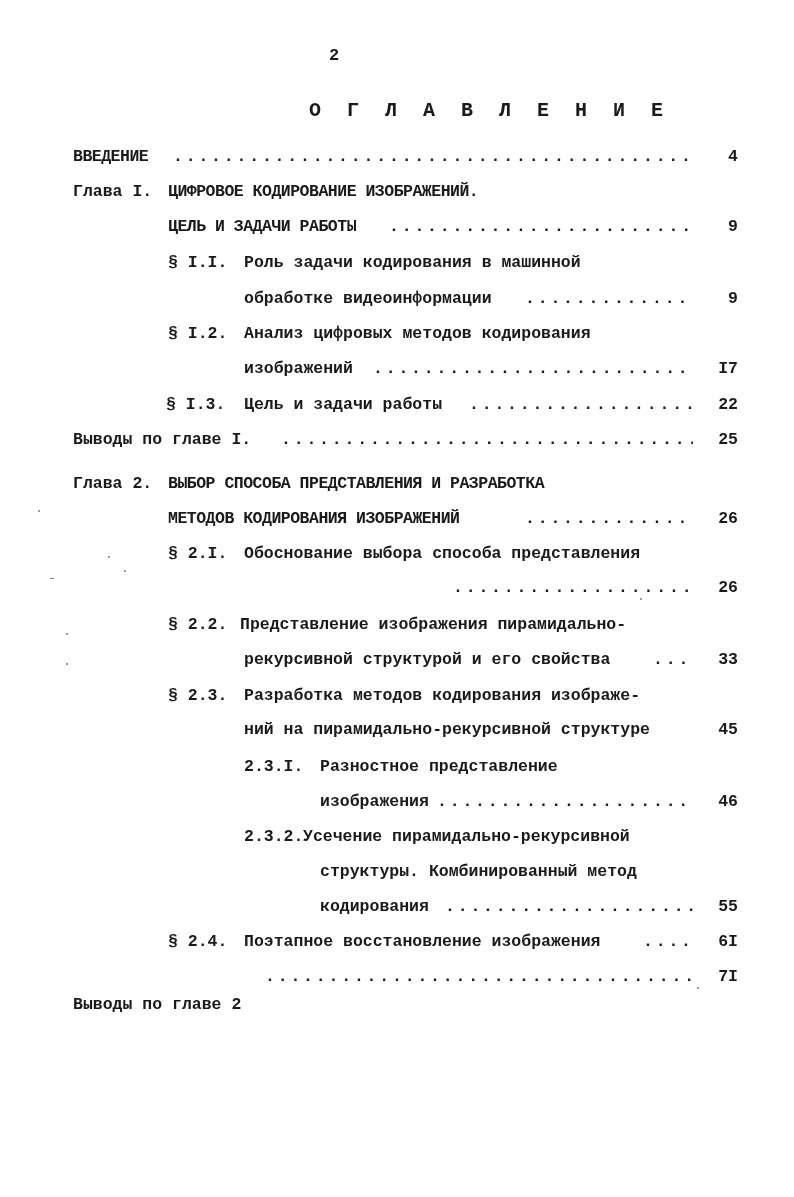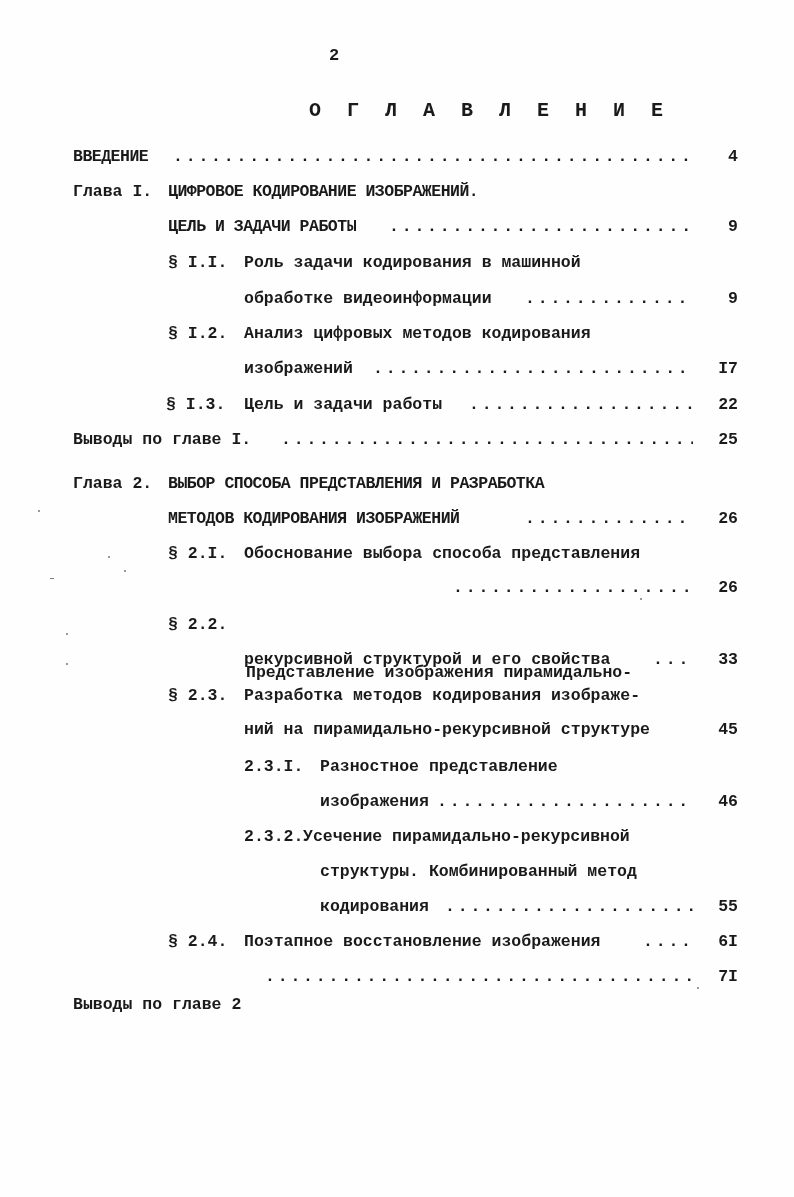--- a/index.html
+++ b/index.html
@@ -153,21 +153,21 @@
     <span class="prefix" style="left:95px;">§ 2.I.</span>
     <span class="text" style="left:171px;">Обоснование выбора способа представления</span>
   </div>
   <div class="line" style="top:576px; left:73px; width:665px;">
     <span class="leader" style="left:380px; width:240px;"></span>
     <span class="pg">26</span>
   </div>
 
   <div class="line" style="top:613px; left:73px; width:665px;">
     <span class="prefix" style="left:95px;">§ 2.2.</span>
-    <span class="text" style="left:173px;margin-top:48px;">Представление изображения пирамидально-</span>
+    <span class="text" style="left:167px;">Представление изображения пирамидально-</span>
   </div>
   <div class="line" style="top:648px; left:73px; width:665px;">
     <span class="text" style="left:171px;">рекурсивной структурой и его свойства</span>
     <span class="leader" style="left:580px; width:40px;"></span>
     <span class="pg">33</span>
   </div>
 
   <div class="line" style="top:684px; left:73px; width:665px;">
     <span class="prefix" style="left:95px;">§ 2.3.</span>
     <span class="text" style="left:171px;">Разработка методов кодирования изображе-</span>

